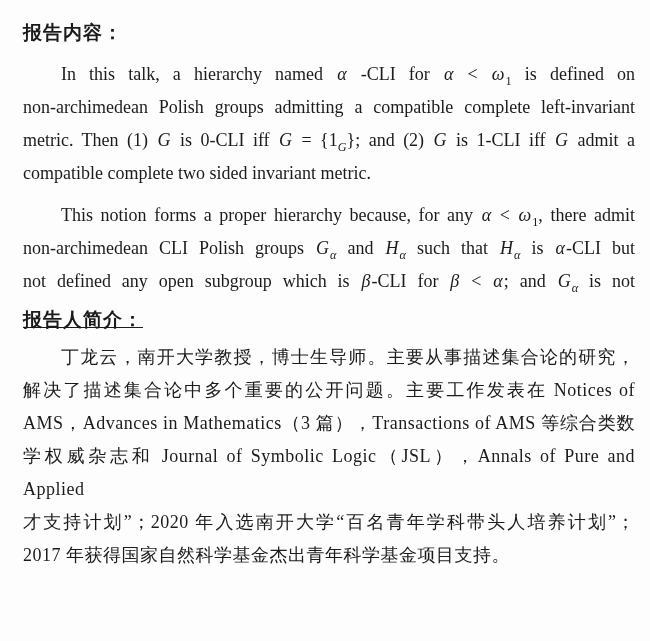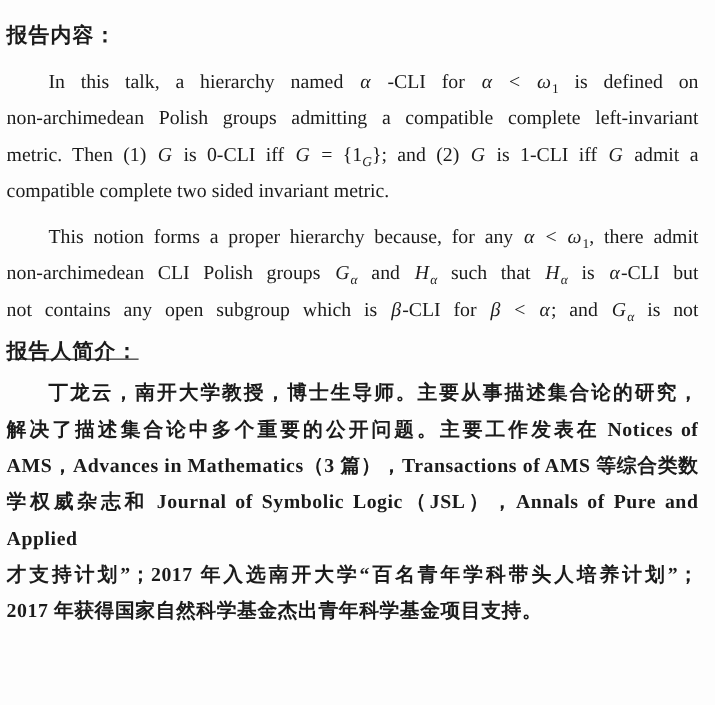--- a/index.html
+++ b/index.html
@@ -10,21 +10,21 @@
   .page {
     position: relative;
     width: 650px;
     height: 641px;
     background: #fdfdfd;
     color: #1b1b1b;
     font-family: "Liberation Serif", "DejaVu Serif", serif;
     font-size: 18px;
     overflow: hidden;
     box-sizing: border-box;
-    padding: 16px 15px 0 6px;
+    padding: 16px 15px 0 23px;
   }
   .heading {
     font-weight: bold;
     font-size: 19px;
     line-height: 26px;
     margin: 4px 0 12px 0;
     letter-spacing: 1px;
   }
   .heading2 {
     margin-top: 4px;
@@ -59,47 +59,46 @@
     line-height: 0;
   }
   .mathsub {
     font-style: italic;
     font-size: 68%;
     vertical-align: sub;
     line-height: 0;
   }
   .bio .line {
     letter-spacing: 0.5px;
-    font-weight: bold;
   }
 </style>
 </head>
 <body>
 
 <div class="page">
 
   <div class="heading">报告内容：</div>
 
   <div class="para">
     <div class="line indent"><span class="run">In this talk, a hierarchy named </span><span class="run math">α</span><span class="run"> -CLI for </span><span class="run math">α</span><span class="run"> &lt; </span><span class="run math">ω</span><span class="run sub">1</span><span class="run"> is defined on</span></div>
     <div class="line"><span class="run">non-archimedean Polish groups admitting a compatible complete left-invariant</span></div>
     <div class="line"><span class="run">metric. Then (1) </span><span class="run math">G</span><span class="run"> is 0-CLI iff </span><span class="run math">G</span><span class="run"> = {1</span><span class="run mathsub">G</span><span class="run">}; and (2) </span><span class="run math">G</span><span class="run"> is 1-CLI iff </span><span class="run math">G</span><span class="run"> admit a</span></div>
     <div class="line last"><span class="run">compatible complete two sided invariant metric.</span></div>
   </div>
 
   <div class="para">
     <div class="line indent"><span class="run">This notion forms a proper hierarchy because, for any </span><span class="run math">α</span><span class="run"> &lt; </span><span class="run math">ω</span><span class="run sub">1</span><span class="run">, there admit</span></div>
     <div class="line"><span class="run">non-archimedean CLI Polish groups </span><span class="run math">G</span><span class="run mathsub">α</span><span class="run"> and </span><span class="run math">H</span><span class="run mathsub">α</span><span class="run"> such that </span><span class="run math">H</span><span class="run mathsub">α</span><span class="run"> is </span><span class="run math">α</span><span class="run">-CLI but</span></div>
-    <div class="line"><span class="run">not contains any open subgroup which is </span><span class="run math">β</span><span class="run">-CLI for </span><span class="run math">β</span><span class="run"> &lt; </span><span class="run math">α</span><span class="run">; and </span><span class="run math">G</span><span class="run mathsub">α</span><span class="run"> is not</span></div>
+    <div class="line"><span class="run">not defined any open subgroup which is </span><span class="run math">β</span><span class="run">-CLI for </span><span class="run math">β</span><span class="run"> &lt; </span><span class="run math">α</span><span class="run">; and </span><span class="run math">G</span><span class="run mathsub">α</span><span class="run"> is not</span></div>
   </div>
 
   <div class="heading heading2">报告人简介：</div>
 
   <div class="para bio">
     <div class="line indent">丁龙云，南开大学教授，博士生导师。主要从事描述集合论的研究，</div>
     <div class="line">解决了描述集合论中多个重要的公开问题。主要工作发表在 Notices of</div>
     <div class="line">AMS，Advances in Mathematics（3 篇），Transactions of AMS 等综合类数</div>
     <div class="line">学权威杂志和 Journal of Symbolic Logic（JSL），Annals of Pure and Applied</div>
-    <div class="line">才支持计划”；2017 年入选南开大学“百名青年学科带头人培养计划”；</div>
+    <div class="line">才支持计划”；2020 年入选南开大学“百名青年学科带头人培养计划”；</div>
     <div class="line last">2017 年获得国家自然科学基金杰出青年科学基金项目支持。</div>
   </div>
 
 </div>
 
 </body></html>

